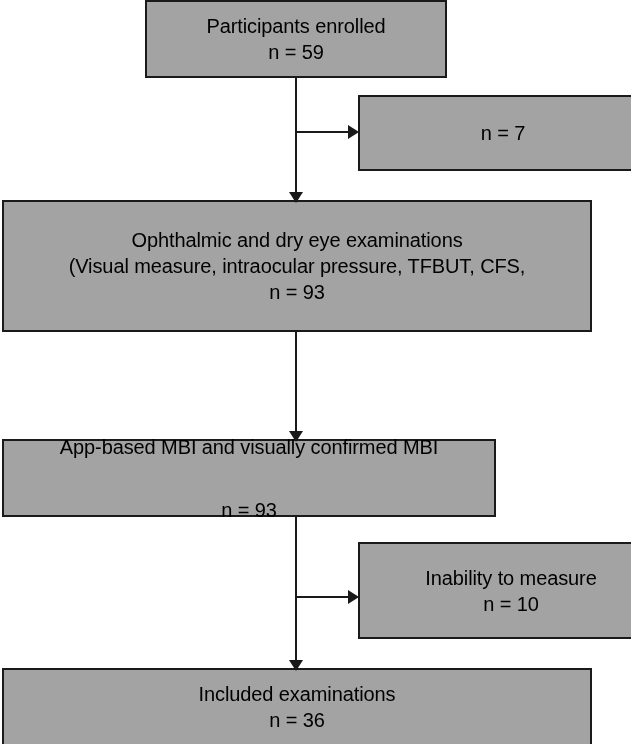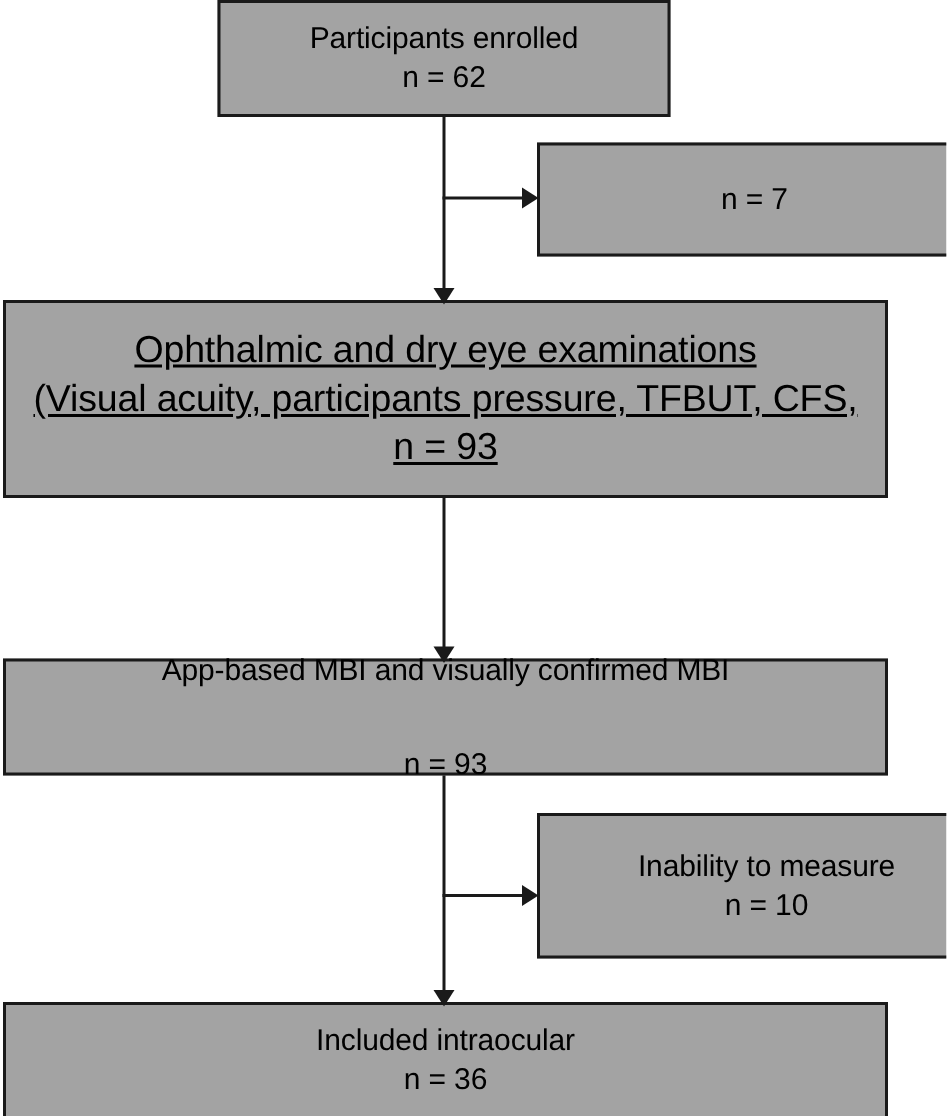--- a/index.html
+++ b/index.html
@@ -30,22 +30,22 @@
     letter-spacing: -0.1px;
     z-index: 2;
   }
   .node-line {
     display: block;
     white-space: nowrap;
   }
   
   #box-enrolled   { left: 145px; top:   0px; width: 302px; height:  78px; }
   #box-excluded   { left: 358px; top:  95px; width: 290px; height:  76px; }
-  #box-exam       { left:   2px; top: 200px; width: 590px; height: 132px; font-size: 25px; text-decoration: underline; }
-  #box-appmbi     { left:   2px; top: 439px; width: 590px; height:  78px; gap: 37px; }
+  #box-exam       { left:   2px; top: 200px; width: 590px; height: 132px; font-size: 20px; }
+  #box-appmbi     { left:   2px; top: 439px; width: 494px; height:  78px; gap: 37px; }
   #box-inability  { left: 358px; top: 542px; width: 306px; height:  97px; }
   #box-included   { left:   2px; top: 668px; width: 590px; height:  78px; }
 
   
   .conn {
     position: absolute;
     background: #1a1a1a;
     z-index: 1;
   }
   .conn-v { width: 2px; }
@@ -92,41 +92,41 @@
   <div class="conn conn-h" id="branch-2"></div>
 
   <div class="arrow arrow-down" id="arrow-to-exam"></div>
   <div class="arrow arrow-down" id="arrow-to-appmbi"></div>
   <div class="arrow arrow-down" id="arrow-to-included"></div>
   <div class="arrow arrow-right" id="arrow-to-excluded"></div>
   <div class="arrow arrow-right" id="arrow-to-inability"></div>
 
   <div class="node-box" id="box-enrolled">
     <span class="node-line">Participants enrolled</span>
-    <span class="node-line">n = 62</span>
+    <span class="node-line">n = 59</span>
   </div>
 
   <div class="node-box" id="box-excluded">
     <span class="node-line">n = 7</span>
   </div>
 
   <div class="node-box" id="box-exam">
     <span class="node-line">Ophthalmic and dry eye examinations</span>
-    <span class="node-line">(Visual acuity, participants pressure, TFBUT, CFS,</span>
+    <span class="node-line">(Visual measure, intraocular pressure, TFBUT, CFS,</span>
     <span class="node-line">n = 93</span>
   </div>
 
   <div class="node-box" id="box-appmbi">
     <span class="node-line">App-based MBI and visually confirmed MBI</span>
     <span class="node-line">n = 93</span>
   </div>
 
   <div class="node-box" id="box-inability">
     <span class="node-line">Inability to measure</span>
     <span class="node-line">n = 10</span>
   </div>
 
   <div class="node-box" id="box-included">
-    <span class="node-line">Included intraocular</span>
+    <span class="node-line">Included examinations</span>
     <span class="node-line">n = 36</span>
   </div>
 
 </div>
 
 </body></html>

